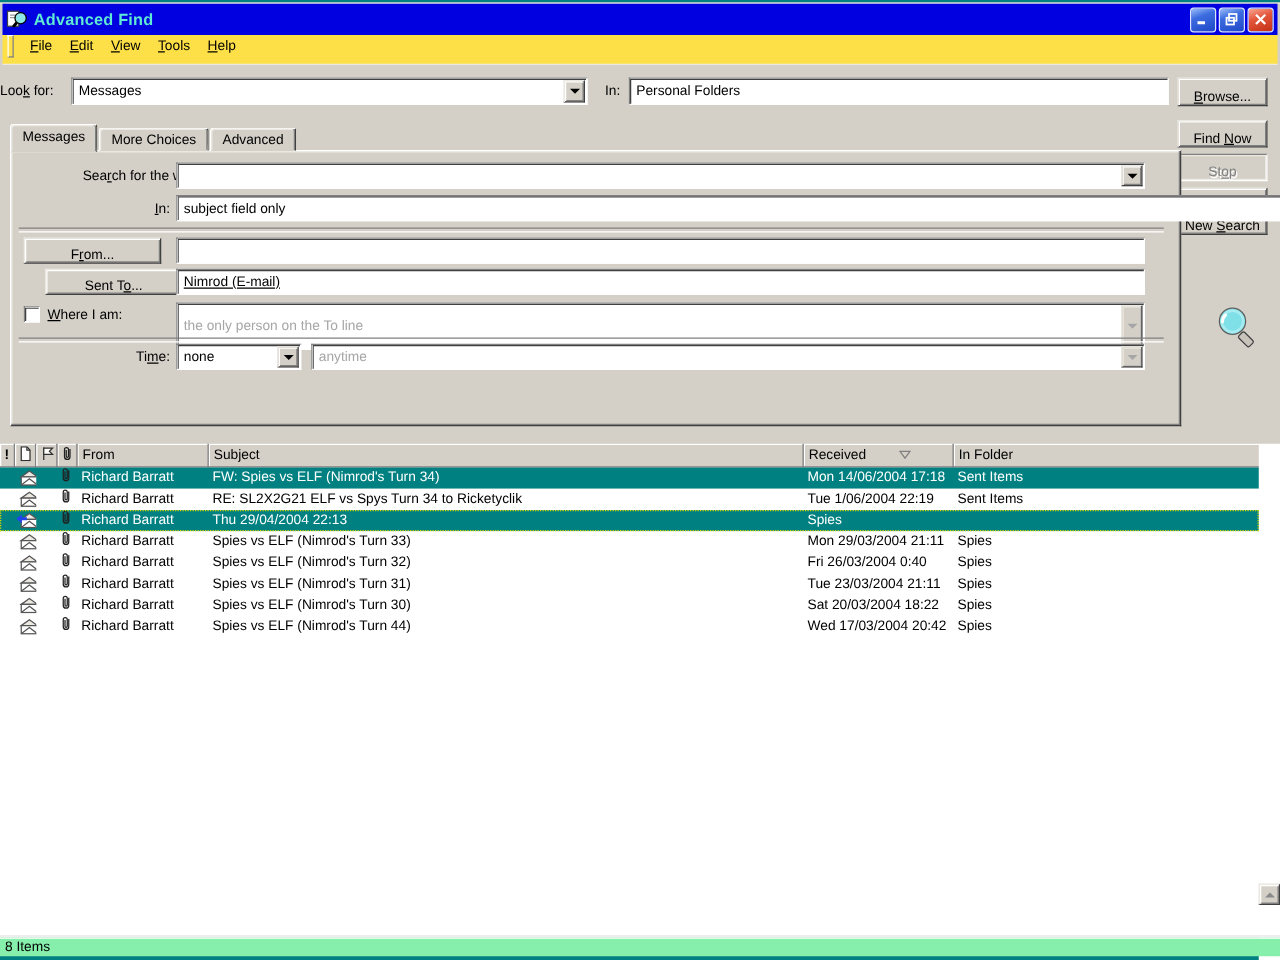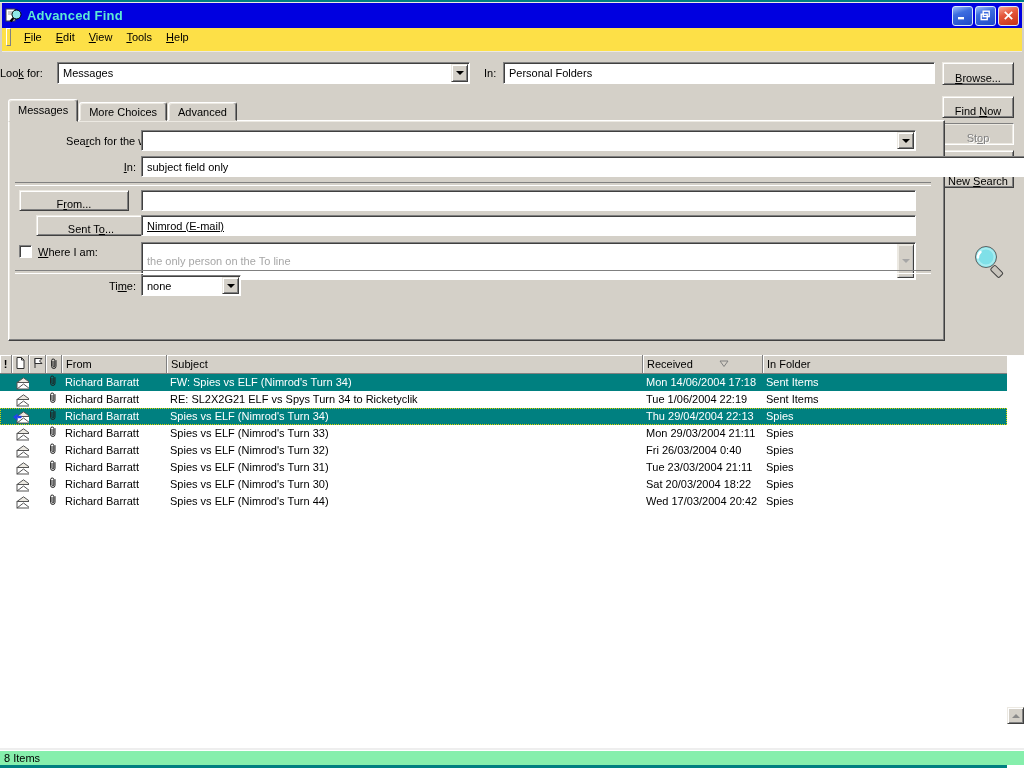--- a/index.html
+++ b/index.html
@@ -191,20 +191,26 @@
 
       <div class="sep" style="left:6px;top:149px;width:916px;"></div>
 
       <span class="label r" style="left:0px;top:159px;width:127px;"><span>Ti</span><span class="acc">m</span><span>e:</span></span>
       <div class="combo" style="left:132px;top:154px;width:100px;height:21px;">
         <span>none</span>
         <span class="dd">
             <span class="tri-dn"></span>
           </span>
       </div>
+      <div class="combo disabled" style="left:240px;top:154px;width:667px;height:21px;">
+        <span>anytime</span>
+        <span class="dd">
+            <span class="tri-dn"></span>
+          </span>
+      </div>
     </div>
 
     <div class="btn" style="left:942px;top:93px;width:72px;height:22px;">
         <span><span>Find </span><span class="acc">N</span><span>ow</span></span>
       </div>
     <div class="btn disabled" style="left:942px;top:120px;width:72px;height:22px;">
         <span><span>St</span><span class="acc">o</span><span>p</span></span>
       </div>
     <div class="btn" style="left:942px;top:147px;width:72px;height:38px;">
         <span><span>New </span><span class="acc">S</span><span>earch</span></span>
@@ -300,21 +306,20 @@
                   <polyline points="2,12 8.5,7 15,12" fill="none" stroke="#555"></polyline>
                 </svg><span class="fwdov"><svg width="9" height="9" viewBox="0 0 9 9">
                     <polygon points="0,5 4.5,1.5 4.5,8.5" fill="#2244EE"></polygon>
                     <rect x="4.5" y="3.8" width="4" height="2.4" fill="#2244EE"></rect>
                   </svg></span></span></span>
             <span class="lc c-flag"></span>
             <span class="lc c-clip"><span><svg width="8" height="13" viewBox="0 0 8 13">
                   <path d="M6 3.2 V9.3 a2.2 2.2 0 0 1 -4.4 0 V3.6 a1.6 1.6 0 0 1 3.2 0 V9 a0.9 0.9 0 0 1 -1.8 0 V4" fill="none" stroke="#202020"></path>
                 </svg></span></span>
             <span class="lc c-from">Richard Barratt</span>
-            <span class="lc c-subj">Spies vs ELF (Nimrod's Turn 34)</span>
             <span class="lc c-recv">Thu 29/04/2004 22:13</span>
             <span class="lc c-fold">Spies</span>
           </div>
           <div class="lrow">
             <span class="lc c-imp"></span>
             <span class="lc c-ico"><span class="envwrap"><svg width="17" height="13" viewBox="0 0 17 13">
                   <polygon points="2,5.5 8.5,0.8 15,5.5" fill="#ECE9E2" stroke="#555"></polygon>
                   <rect x="2" y="5.5" width="13" height="6.5" fill="#fff" stroke="#555"></rect>
                   <polyline points="2,12 8.5,7 15,12" fill="none" stroke="#555"></polyline>
                 </svg></span></span>

